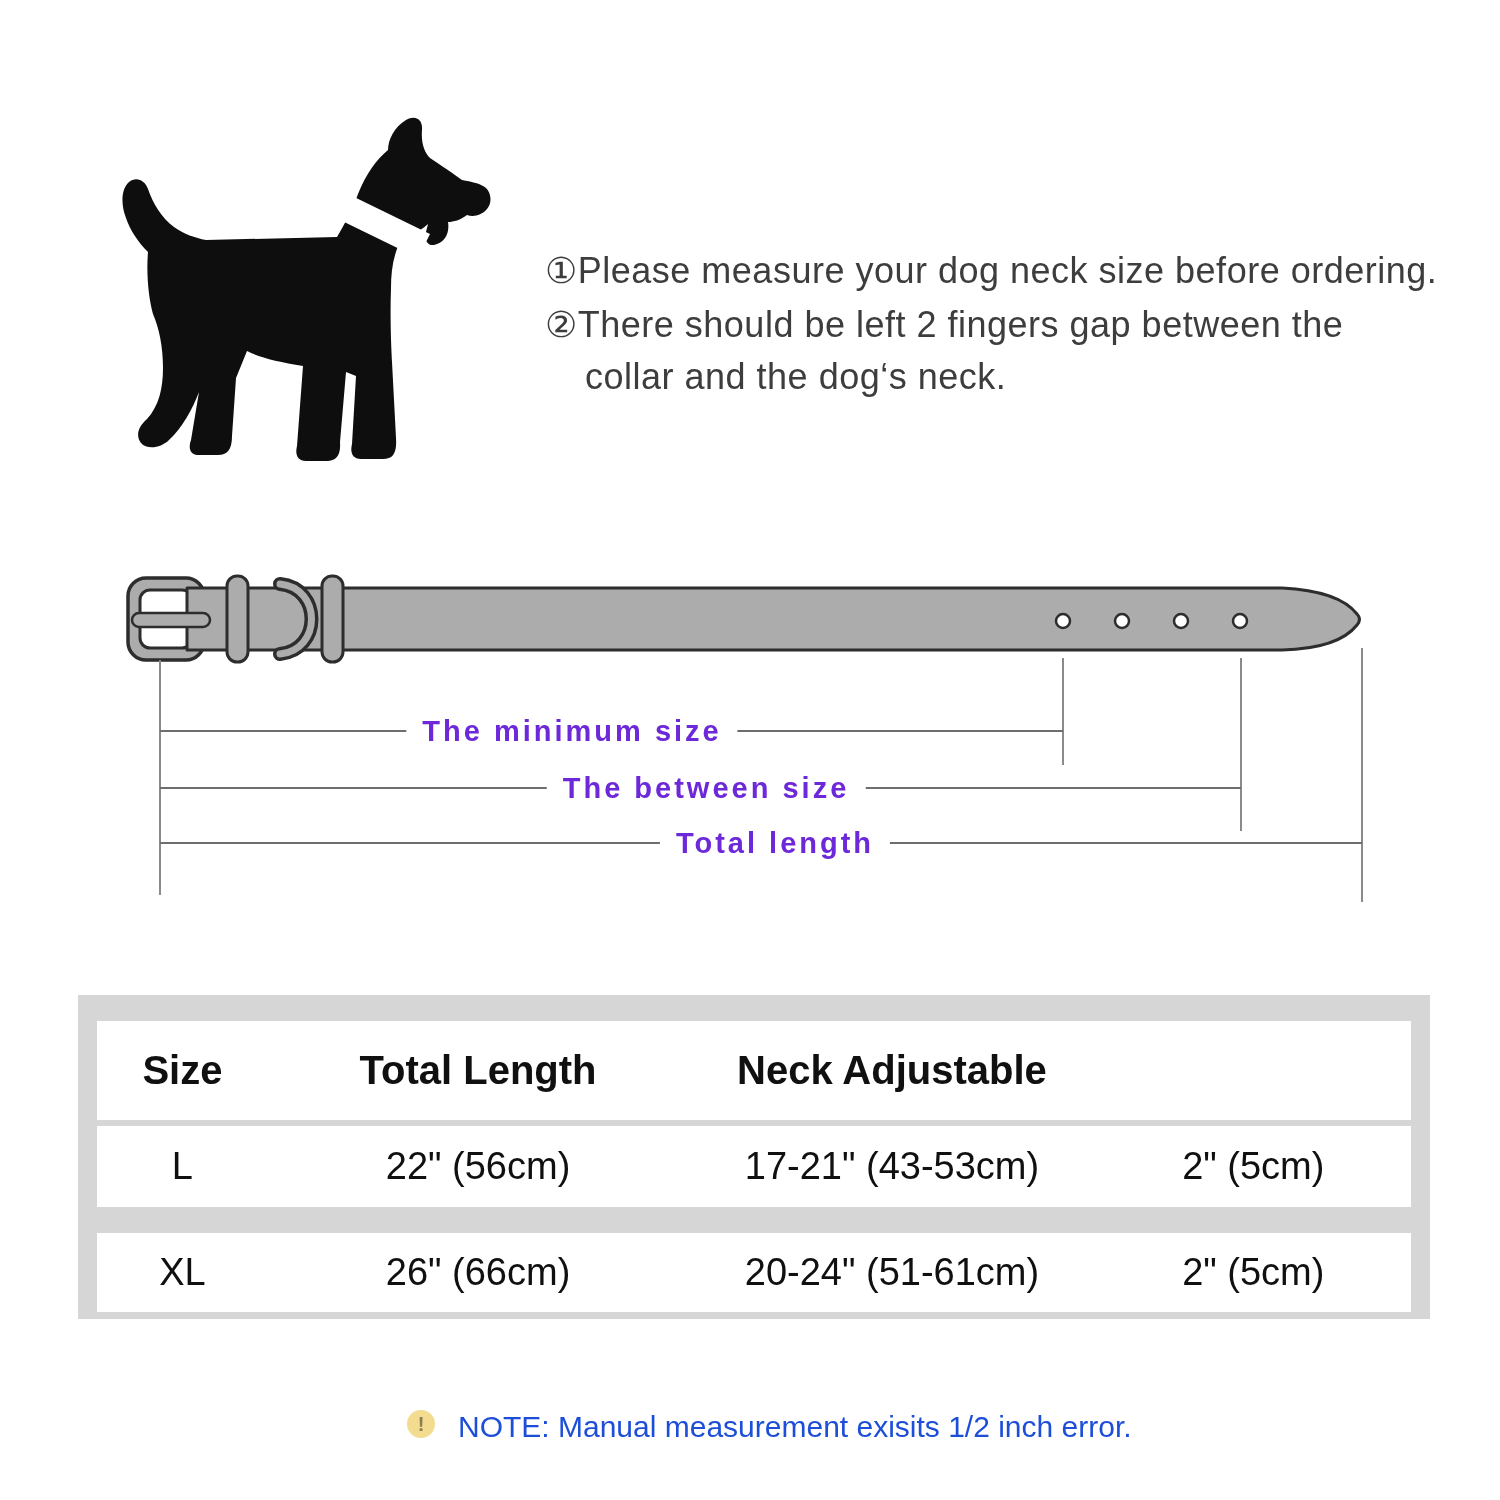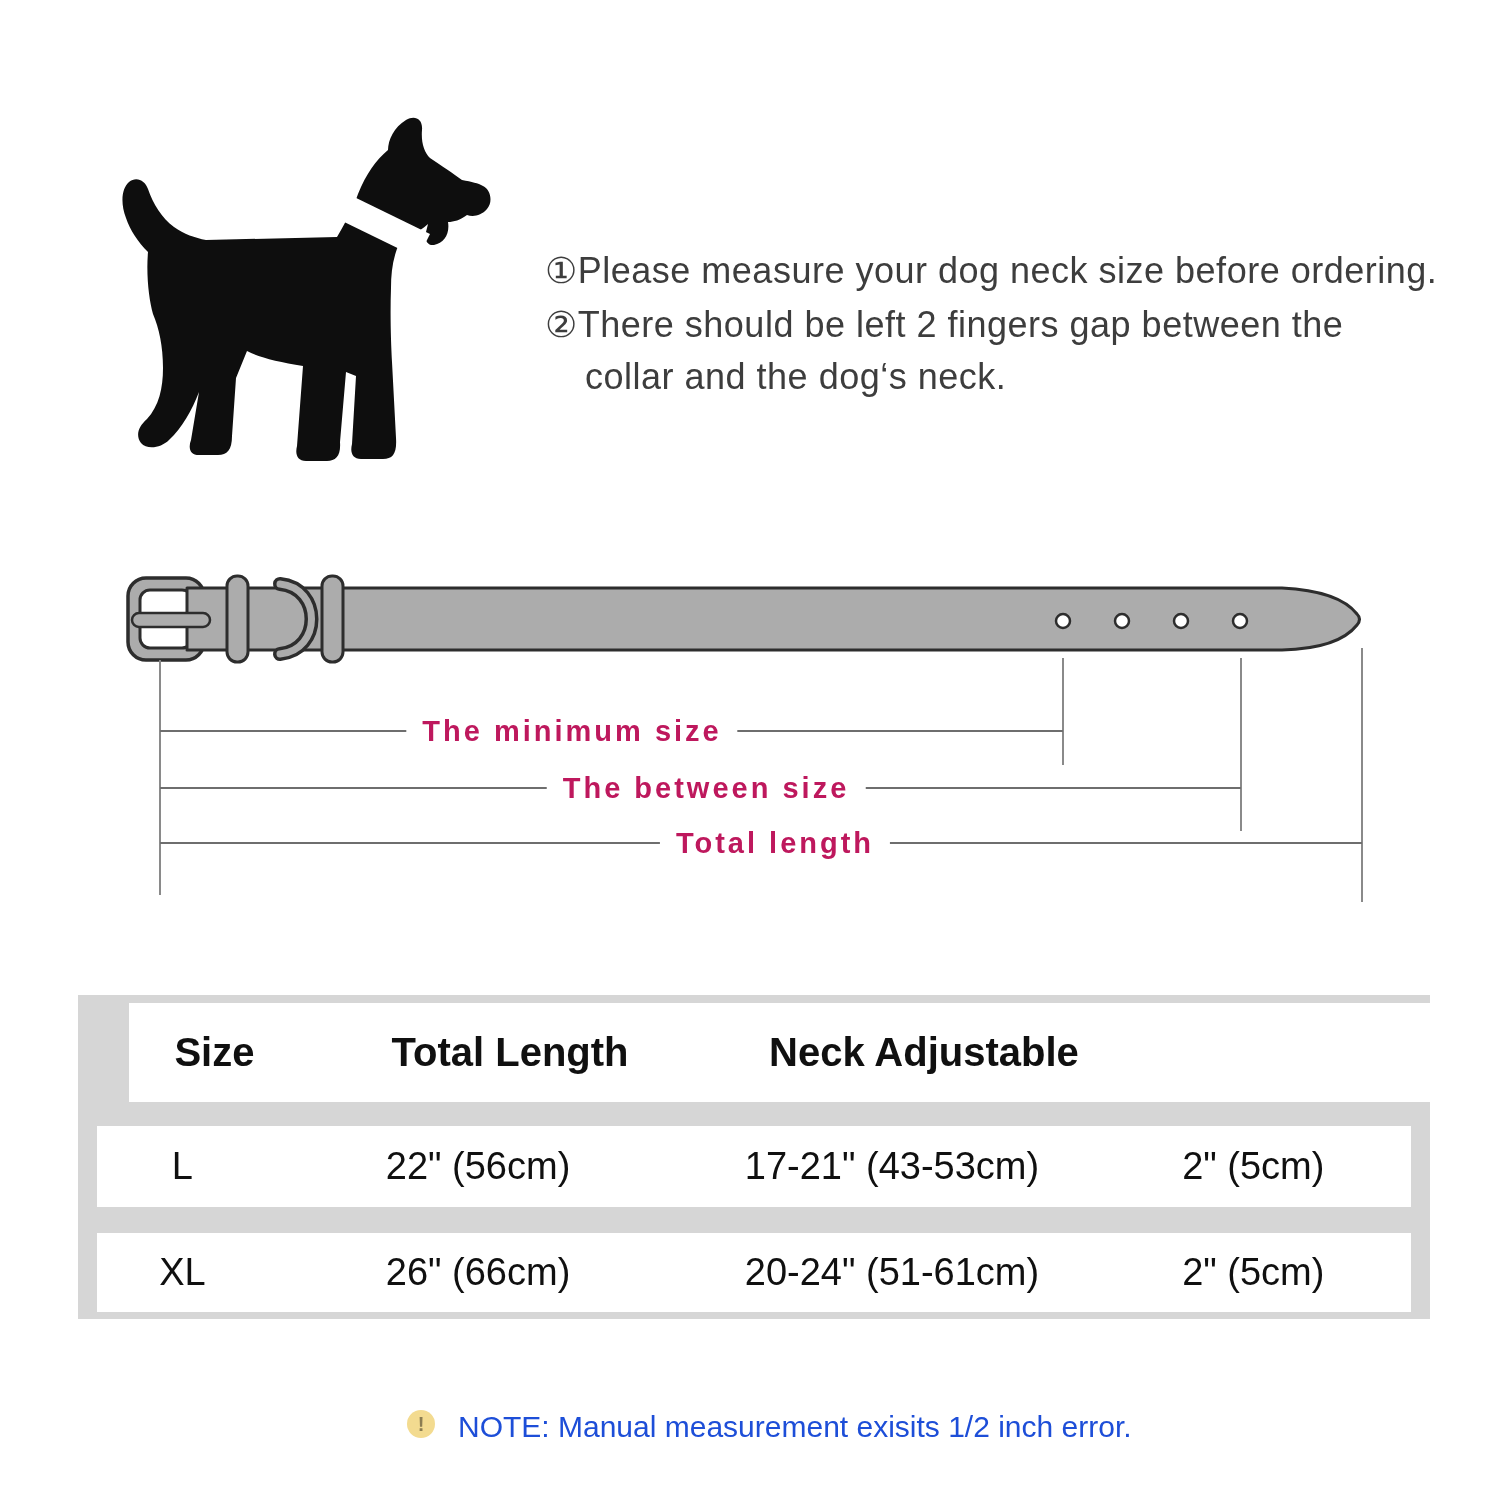--- a/index.html
+++ b/index.html
@@ -10,30 +10,30 @@
   }
   
   .instr{
     position:absolute;font-size:36px;color:#3d3d3d;white-space:nowrap;letter-spacing:0.5px;
   }
   
   .h-line{position:absolute;height:2px;background:#6e6e6e;}
   .v-line{position:absolute;width:2px;background:#8a8a8a;}
   .m-label{
     position:absolute;transform:translate(-50%,-50%);background:#ffffff;
-    padding:0 16px;font-size:29px;font-weight:600;letter-spacing:3px;color:#be185d;white-space:nowrap;
+    padding:0 16px;font-size:29px;font-weight:600;letter-spacing:3px;color:#6d28d9;white-space:nowrap;
   }
   
   .size-table{position:absolute;left:78px;top:995px;width:1352px;height:324px;background:#d6d6d6;}
   .t-row{
     position:absolute;left:19px;width:1314px;background:#ffffff;
     display:grid;grid-template-columns:13% 32% 31% 24%;align-items:center;
   }
   .t-row > div{text-align:center;color:#101010;}
-  .t-head{top:8px;height:99px;margin-left:32px;}
+  .t-head{top:26px;height:99px;}
   .t-head > div{font-size:40px;font-weight:bold;}
   .t-body1{top:131px;height:81px;}
   .t-body2{top:222px;height:79px;margin-top:16px;}
   .t-body1 > div,.t-body2 > div{font-size:38px;}
   
   .note-icon{
     position:absolute;left:407px;top:1410px;width:28px;height:28px;border-radius:50%;
     background:#f3db90;color:#8b7d52;font-size:20px;font-weight:bold;
     display:flex;align-items:center;justify-content:center;
   }

